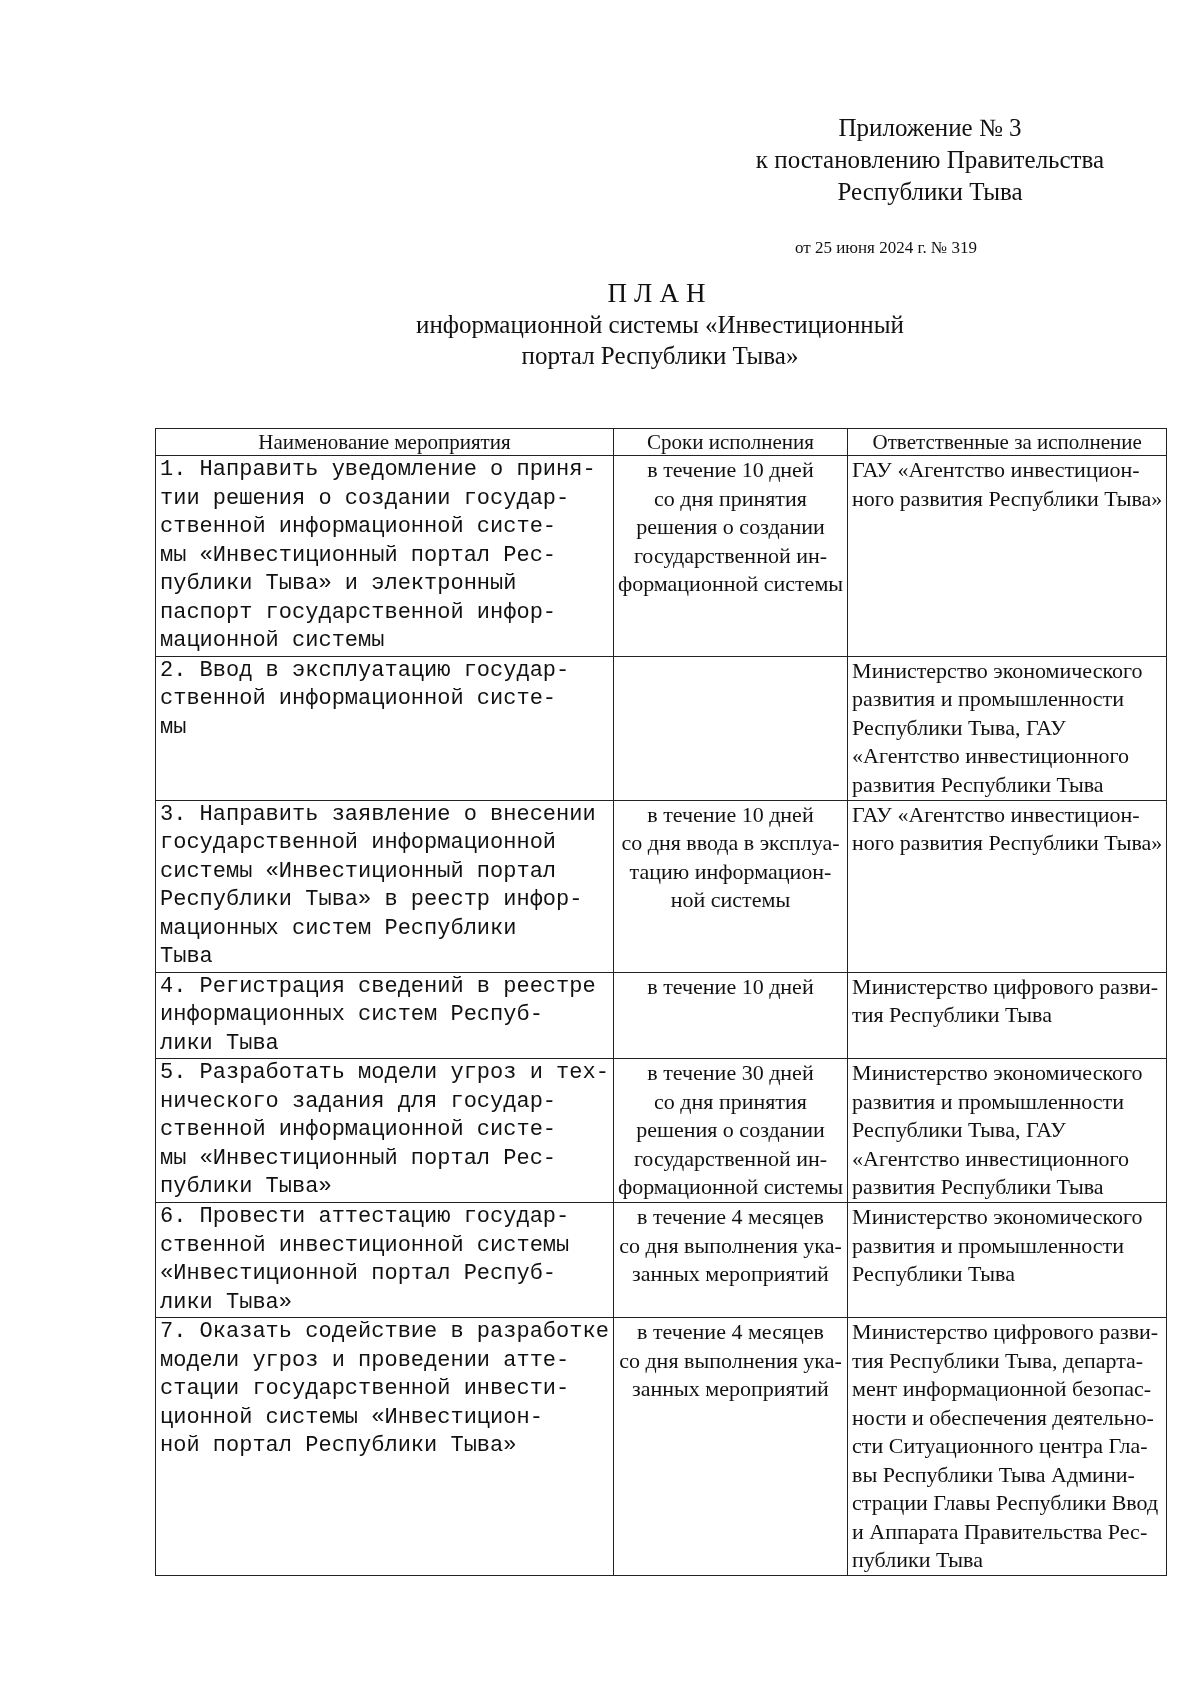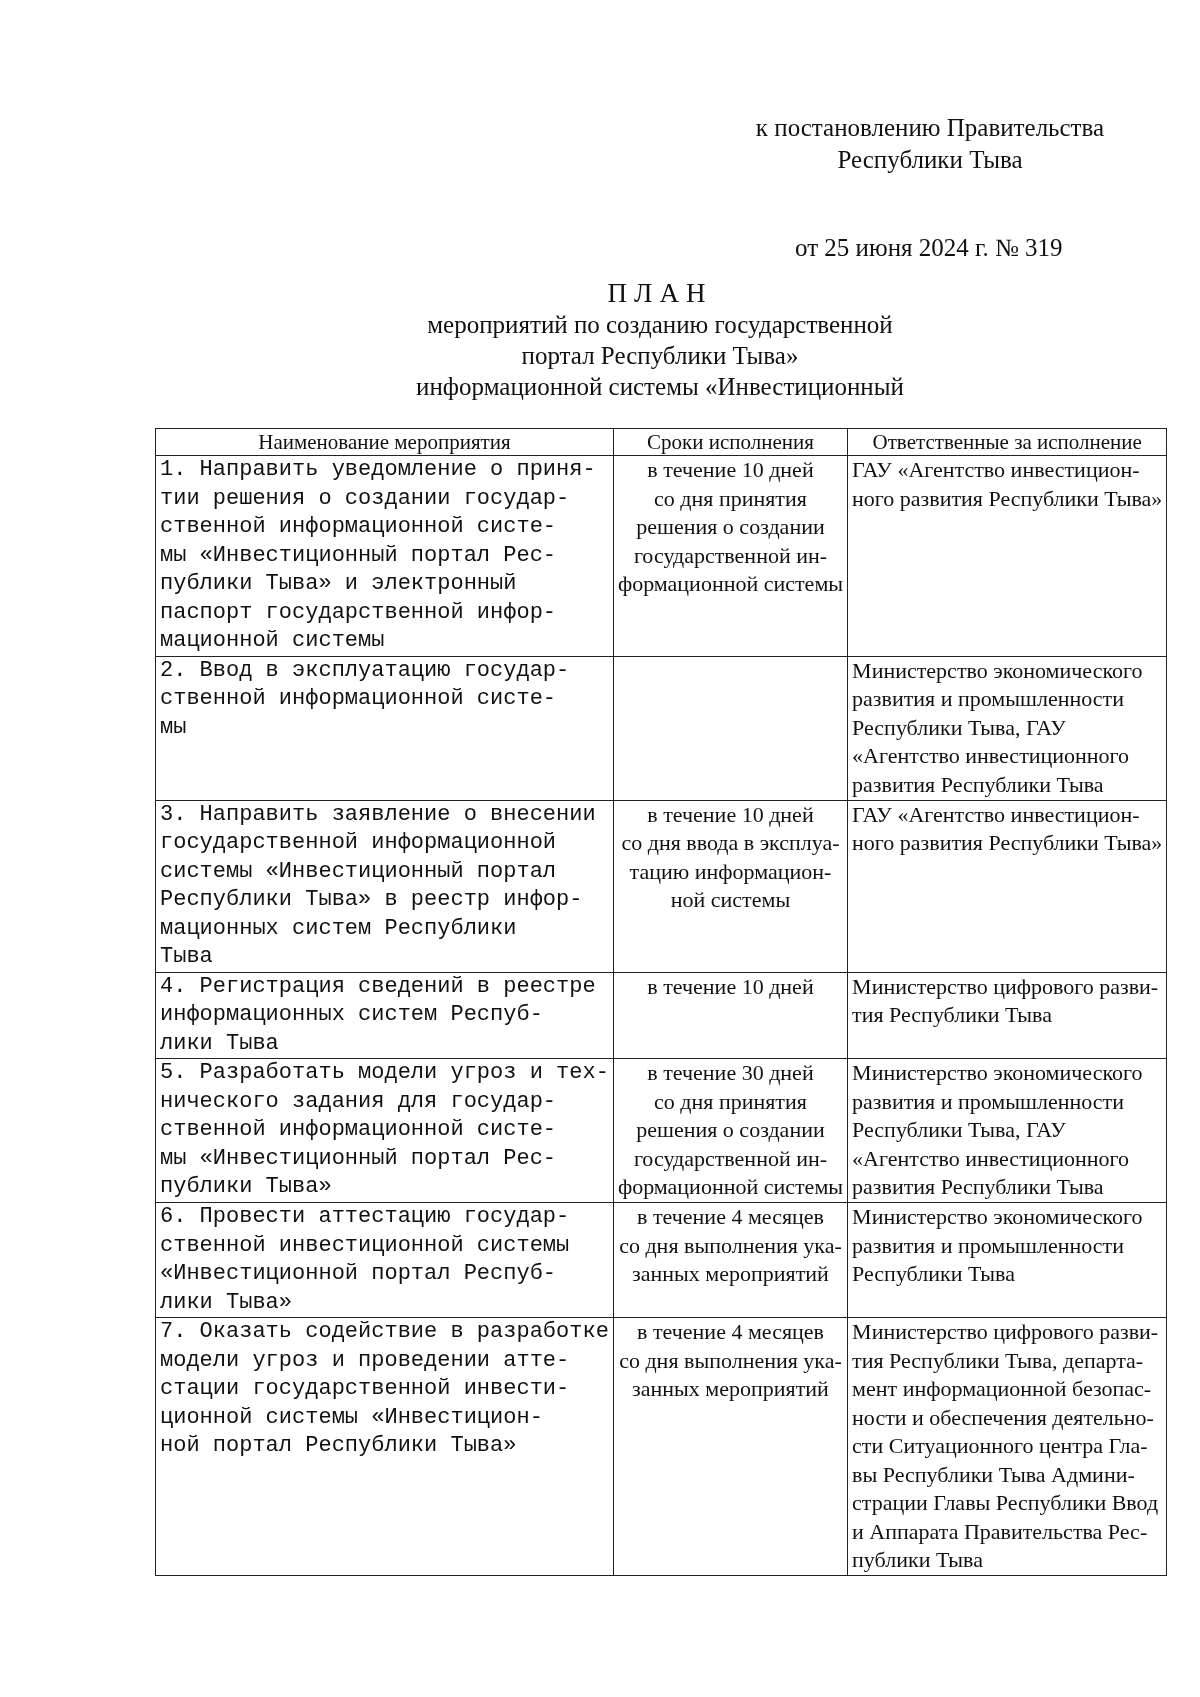--- a/index.html
+++ b/index.html
@@ -1,47 +1,47 @@
 <!DOCTYPE html>
 <html><head>
 <meta charset="utf-8">
 <style>
   html, body { margin: 0; padding: 0; background: #ffffff; }
   body { width: 1200px; height: 1697px; position: relative; overflow: hidden;
          font-family: "Liberation Serif", "DejaVu Serif", serif; color: #111; }
   .annex { position: absolute; left: 740px; top: 112px; width: 380px; text-align: center;
            font-size: 25px; line-height: 32px; }
-  .annex-date { position: absolute; left: 795px; top: 232px; font-size: 25px; line-height: 32px; }
+  .annex-date { position: absolute; left: 795px; top: 232px; font-size: 17px; line-height: 32px; }
   .title { position: absolute; left: 300px; top: 275px; width: 720px; text-align: center;
            font-size: 27px; font-weight: normal; letter-spacing: 7px; line-height: 36px; }
   .subtitle { position: absolute; left: 300px; top: 309px; width: 720px; text-align: center;
               font-size: 25px; line-height: 31px; }
   table.plan { position: absolute; left: 155px; top: 428px; width: 1005px;
                border-collapse: collapse; font-size: 22px; line-height: 28.5px; }
   table.plan th, table.plan td { border: 1.5px solid #222; vertical-align: top; padding: 0 4px; }
   table.plan th { font-weight: normal; text-align: center; height: 26px; line-height: 26px; font-size: 21px; }
   table.plan td.c1 { width: 378px; text-align: left; font-family: Liberation Mono, monospace; }
   table.plan td.c2 { width: 255px; text-align: center; }
   table.plan td.c3 { text-align: left; }
   .cell-line { display: block; white-space: nowrap; }
 </style>
 </head>
 <body>
 
 <div class="annex">
+  <div>Приложение № 3</div>
   <div>к постановлению Правительства</div>
   <div>Республики Тыва</div>
 </div>
 <div class="annex-date">от 25 июня 2024 г. № 319</div>
 
 <div class="title">ПЛАН</div>
 <div class="subtitle">
-  <div>мероприятий по созданию государственной</div>
+  <div>информационной системы «Инвестиционный</div>
   <div>портал Республики Тыва»</div>
-  <div>информационной системы «Инвестиционный</div>
 </div>
 
 <table class="plan">
   <thead>
     <tr>
       <th>Наименование мероприятия</th>
       <th>Сроки исполнения</th>
       <th>Ответственные за исполнение</th>
     </tr>
   </thead>

